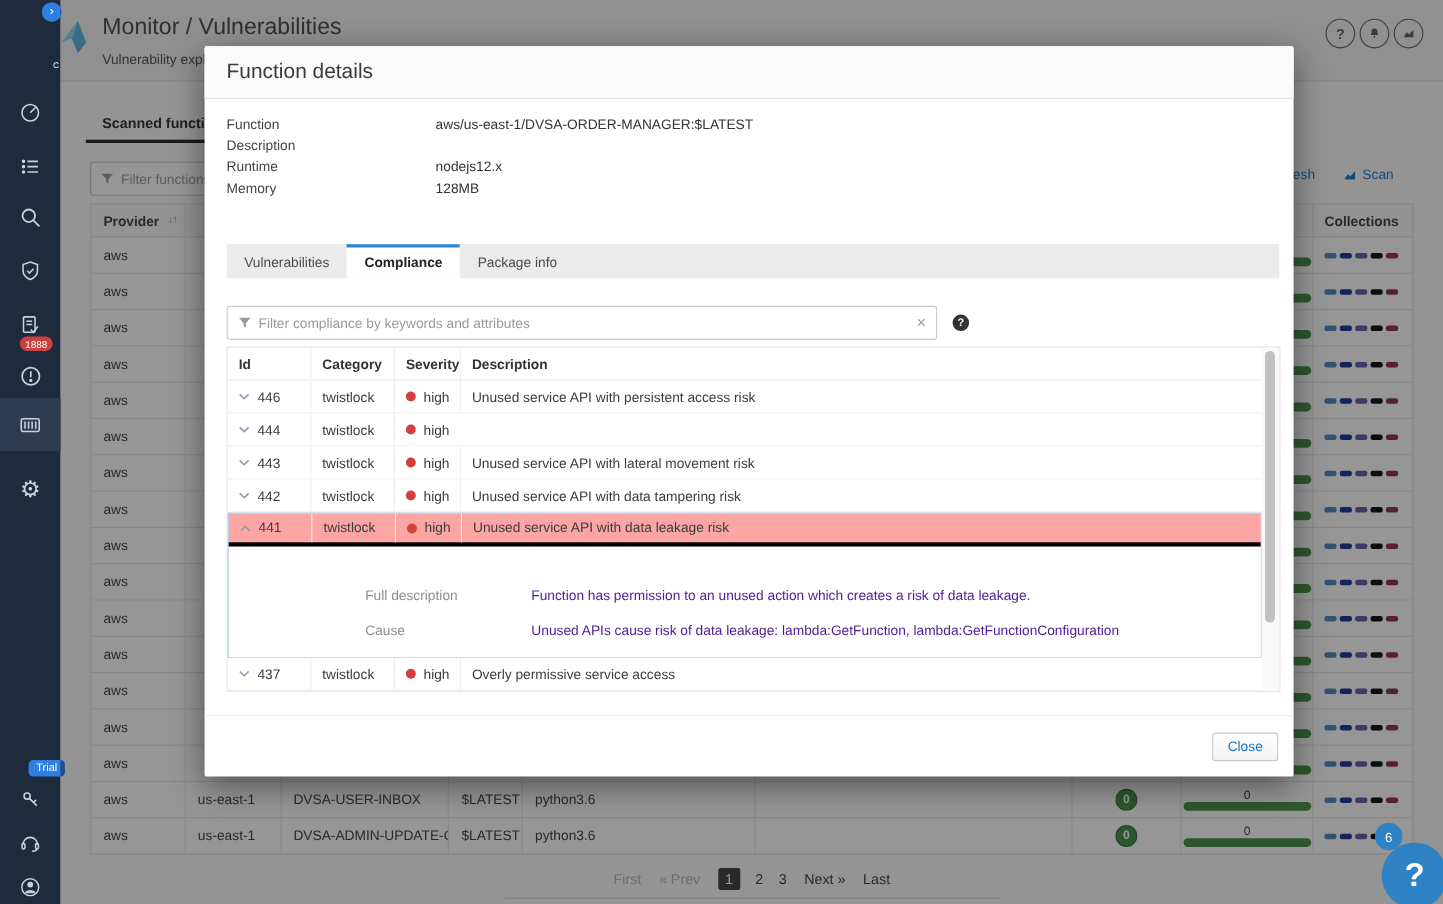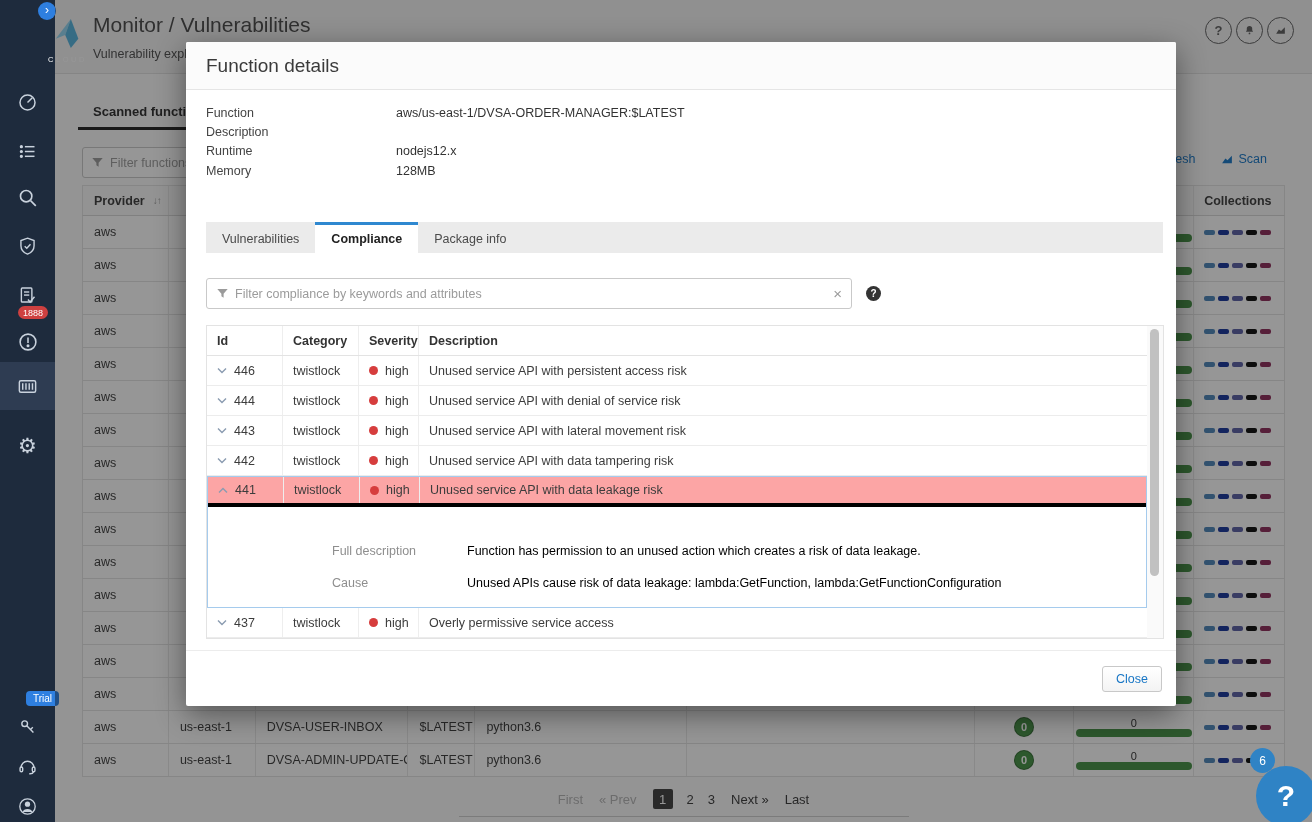--- a/index.html
+++ b/index.html
@@ -64,37 +64,37 @@
   .mtabs { position:absolute; left:20px; top:180px; width:957px; height:31px; background:#ebebeb; display:flex; }
   .mtab { padding:0 16px; display:flex; align-items:center; color:#4a4a4a; border-top:3px solid transparent; }
   .mtab.active { background:#fff; border-top:3px solid #2f88d0; font-weight:bold; color:#222; }
 
   .mfilter { position:absolute; left:20px; top:236px; width:646px; height:31px; border:1px solid #c9c9c9; border-radius:3px; display:flex; align-items:center; padding:0 9px; color:#9b9b9b; }
   .mfilter input { border:none; outline:none; flex:1; margin-left:6px; font-size:12.5px; font-family:"Liberation Sans", sans-serif; }
   .mfilter input::placeholder { color:#9b9b9b; }
   .clear-x { color:#9b9b9b; font-size:15px; margin-left:6px; }
   .mhelp { position:absolute; left:680px; top:244px; width:15px; height:15px; border-radius:50%; background:#333; color:#fff; font-size:10px; font-weight:bold; display:flex; align-items:center; justify-content:center; }
 
-  .ctable-wrap { position:absolute; left:20px; top:283px; width:958px; height:314px; border:1px solid #e3e3e3; display:flex; }
+  .ctable-wrap { position:absolute; left:20px; top:273px; width:958px; height:314px; border:1px solid #e3e3e3; display:flex; }
   .ctable { width:940px; }
   .ctable-scroll { width:16px; background:#fafafa; position:relative; }
   .cthumb { position:absolute; left:3px; top:3px; width:9px; height:247px; background:#c1c1c1; border-radius:5px; }
   .crow-head { display:flex; height:30px; align-items:center; font-weight:bold; border-bottom:1px solid #e3e3e3; color:#333; }
   .crow { display:flex; height:30px; align-items:center; border-bottom:1px solid #ececec; background:#fff; }
   .cc { padding-left:10px; height:100%; display:flex; align-items:center; gap:7px; border-right:1px solid #eee; white-space:nowrap; overflow:hidden; }
   .cc:last-child { border-right:none; }
   .cw-id{width:76px;} .cw-cat{width:76px;} .cw-sev{width:60px;} .cw-desc{flex:1;}
   .sev-dot { width:9px; height:9px; border-radius:50%; background:#d63d3d; flex:none; }
   .chev { color:#8a9bb0; display:flex; }
   .exp-group { border:1px solid #a5cbed; }
   .exp-group .crow { background:#fca5a5; border-bottom:4px solid #000000; }
   .exp-panel { height:100px; background:#fff; padding:28px 0 0 124px; }
   .exp-row { display:flex; line-height:32px; }
   .exp-label { width:135px; color:#8e8e8e; }
-  .exp-value { color:#000000; }
+  .exp-value { color:#4c1d95;margin-left:16px; }
 
   .modal-footer { position:absolute; left:0; top:608px; width:990px; height:56px; border-top:1px solid #ececec; }
   .close-btn { position:absolute; right:14px; top:15px; padding:5px 13px; border:1px solid #c8c8c8; border-radius:3px; background:linear-gradient(#ffffff,#f3f3f3); color:#1876c5; font-size:12.5px; font-family:"Liberation Sans", sans-serif; }
 
   
   .help-widget { position:absolute; left:1256px; top:766px; width:60px; height:60px; border-radius:50%; background:#2f83c5; color:#fff; z-index:120; display:flex; align-items:center; justify-content:center; font-size:30px; font-weight:bold; }
   .help-badge { position:absolute; left:1250px; top:748px; width:25px; height:25px; border-radius:50%; background:#2f83c5; color:#fff; z-index:121; display:flex; align-items:center; justify-content:center; font-size:12px; }
 </style>
 </head>
 <body>
@@ -687,21 +687,20 @@
                   <polyline points="1,1.5 5,5.5 9,1.5"></polyline>
                 </svg>
               </span>
       <span class="cid">444</span>
     </div>
     <div class="cc cw-cat">twistlock</div>
     <div class="cc cw-sev">
               <span class="sev-dot"></span>
               <span class="sevtxt">high</span>
             </div>
-    <div class="cc cw-desc">Unused service API with denial of service risk</div>
   </div>
           <div class="crow">
     <div class="cc cw-id">
       <span class="chev">
                 <svg width="10" height="7" viewBox="0 0 10 7" fill="none" stroke="currentColor" stroke-width="1.4">
                   <polyline points="1,1.5 5,5.5 9,1.5"></polyline>
                 </svg>
               </span>
       <span class="cid">443</span>
     </div>

